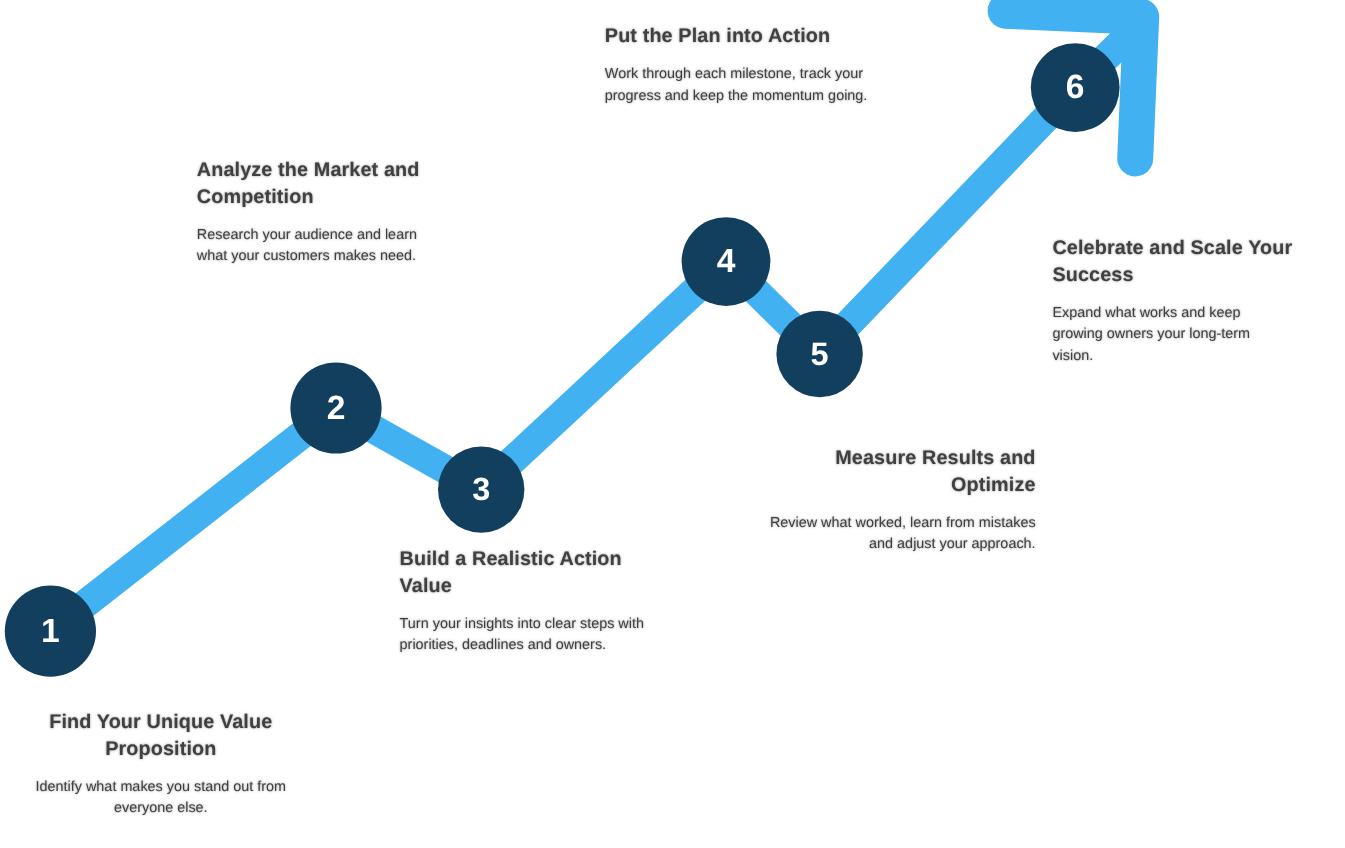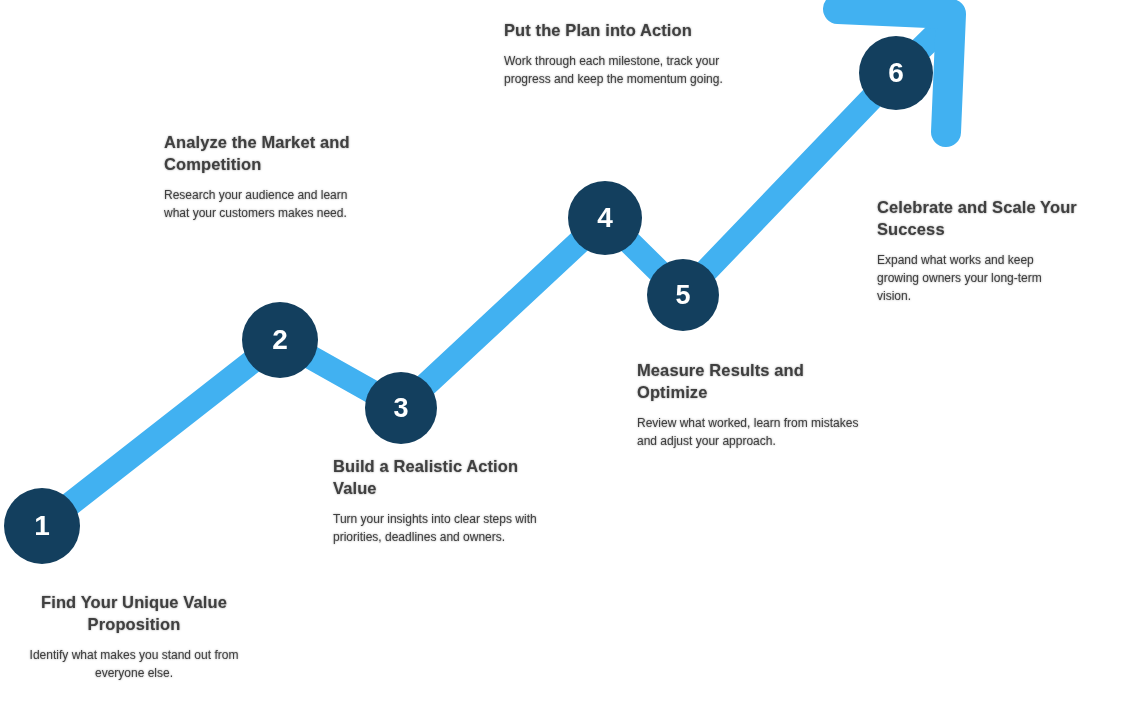--- a/index.html
+++ b/index.html
@@ -43,21 +43,21 @@
   .tb p{
     margin:0;
     font-size:12px;
     line-height:1.5;
     font-weight:normal;
   }
   .t1{left:8px;   top:592px; width:252px;text-align:center;}
   .t2{left:164px; top:132px; width:212px;}
   .t3{left:333px; top:456px; width:232px;}
   .t4{left:504px; top:20px;  width:232px;}
-  .t5{left:637px; top:360px; width:226px;}
+  .t5{left:637px; top:372px; width:226px;text-align:right;}
   .t6{left:877px; top:170px; width:200px;margin-top:27px;}
 </style>
 </head>
 <body>
 
 <div class="canvas">
 
   <svg class="flow" viewBox="0 0 1121 707" aria-hidden="true">
     <polyline points="42,526 280,340 401,408 605,218 683,295 896,73 941,29" fill="none" stroke="#41B1F1" stroke-width="24" stroke-linecap="round" stroke-linejoin="round"></polyline>
     <path d="M838,9 L951,14 L946,132" fill="none" stroke="#41B1F1" stroke-width="30" stroke-linecap="round" stroke-linejoin="round"></path>

